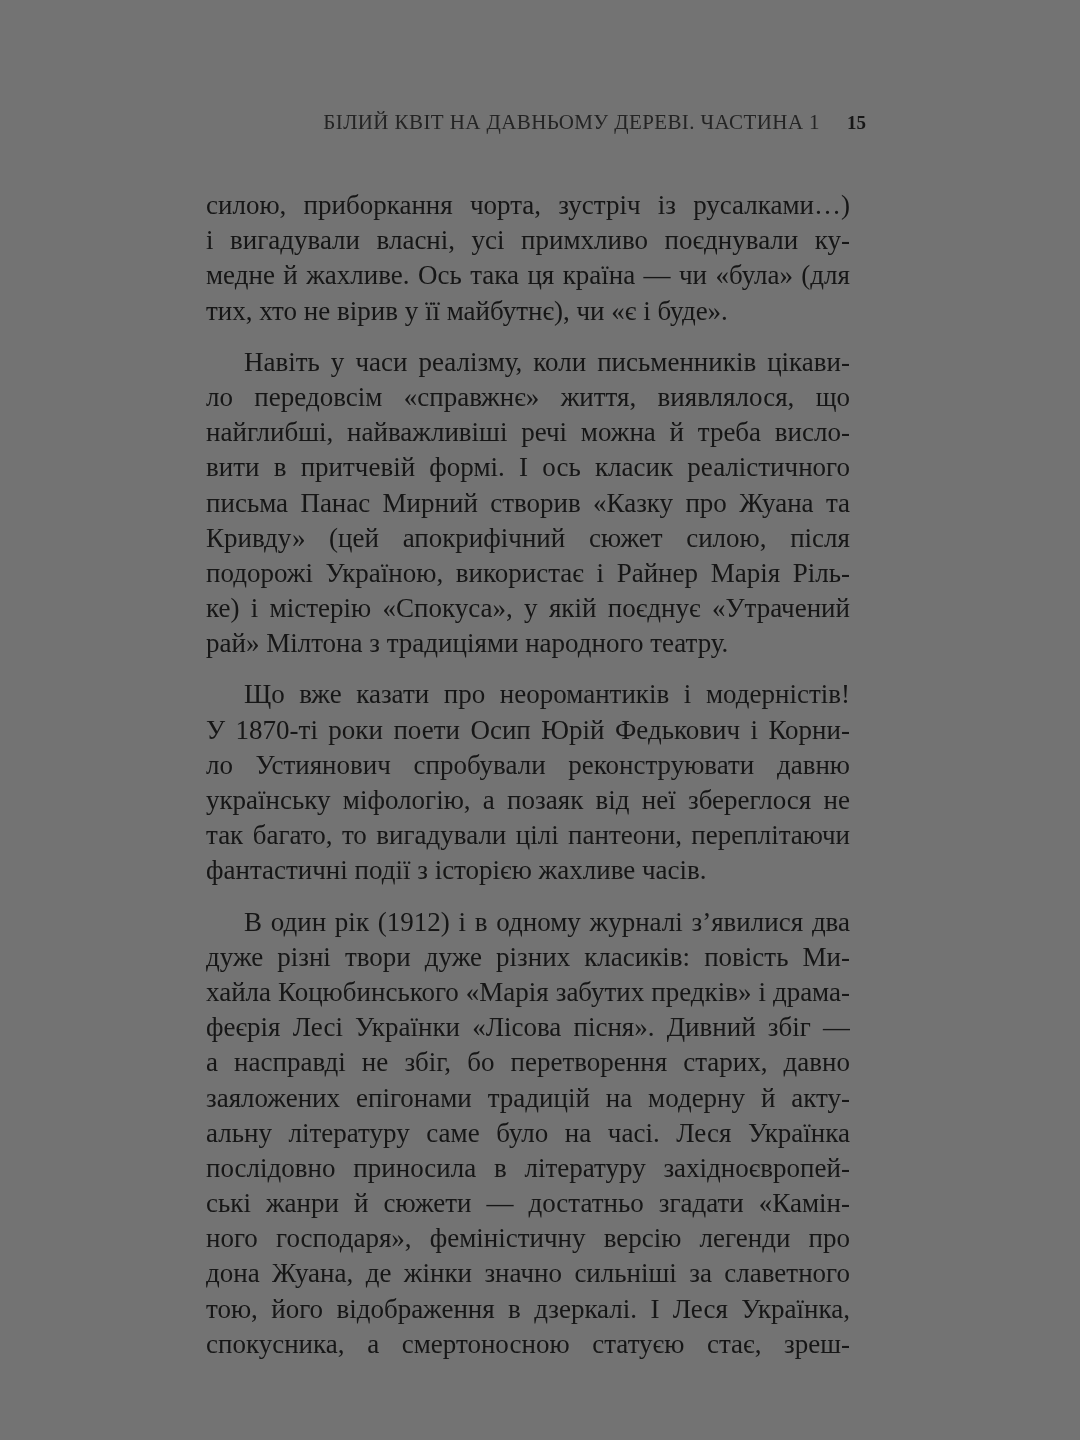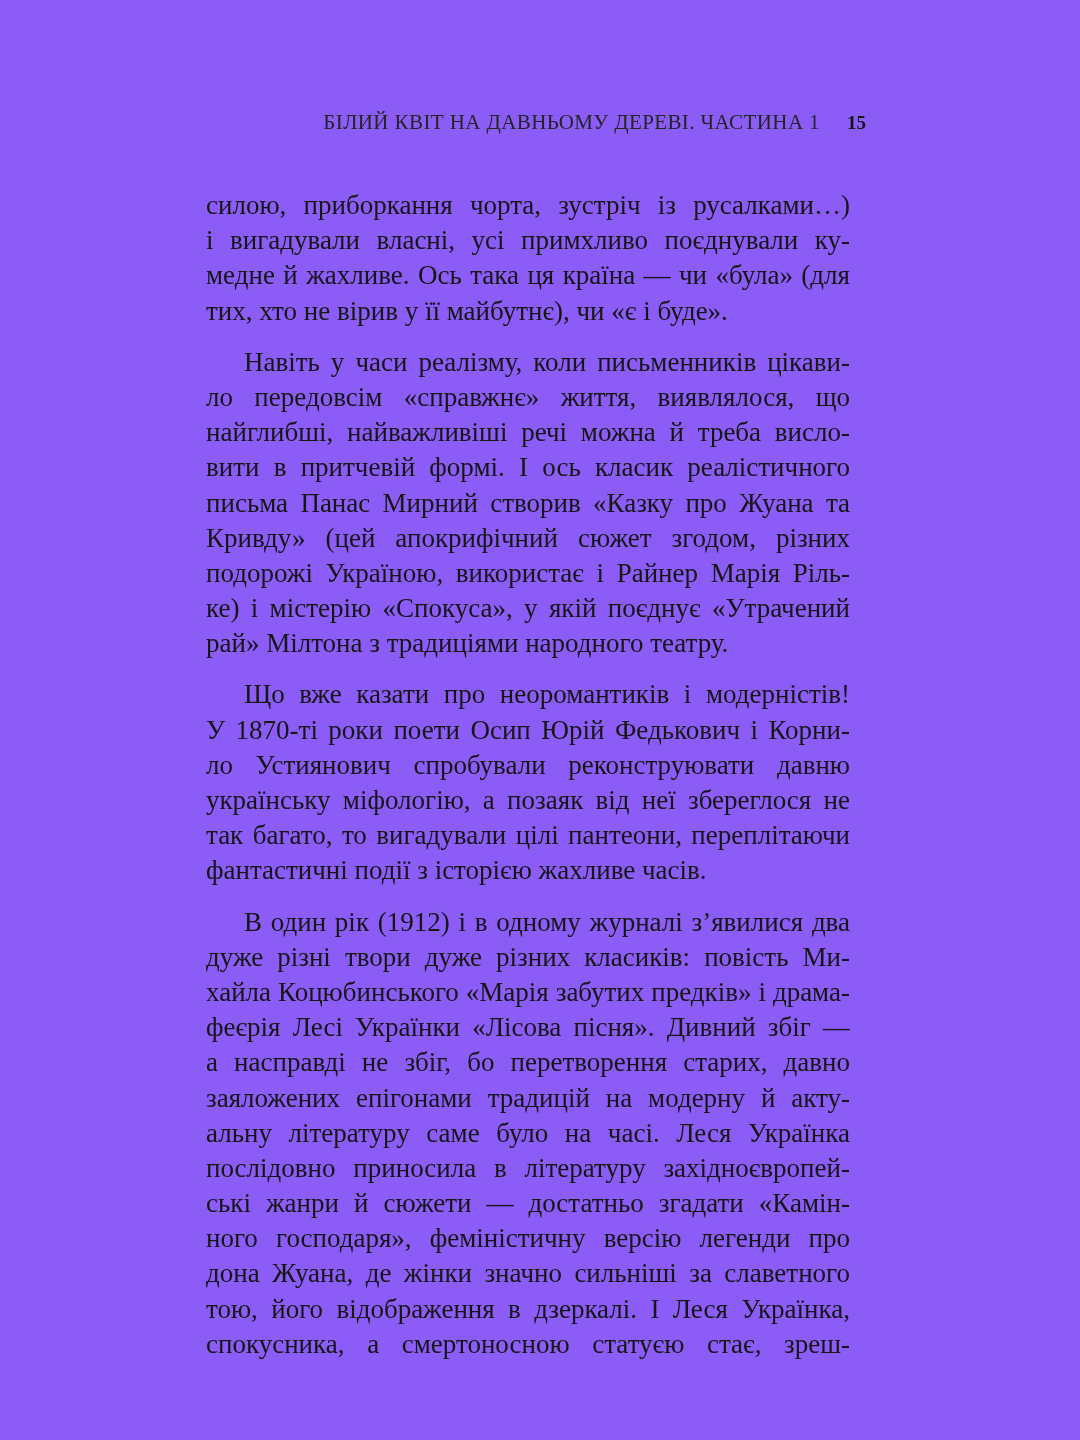--- a/index.html
+++ b/index.html
@@ -4,21 +4,21 @@
 <style>
   html, body {
     margin: 0;
     padding: 0;
     background: #ffffff;
   }
   .sheet {
     position: relative;
     width: 1080px;
     height: 1440px;
-    background: #8b5cf6;
+    background: #737373;
     overflow: hidden;
     font-family: "Liberation Serif", "DejaVu Serif", serif;
   }
   
   .running-head {
     position: absolute;
     left: 190px;
     top: 109px;
     width: 676px;
     display: flex;
@@ -72,21 +72,21 @@
         <div class="line">і вигадували власні, усі примхливо поєднували ку-</div>
         <div class="line">медне й жахливе. Ось така ця країна — чи «була» (для</div>
         <div class="line endline">тих, хто не вірив у її майбутнє), чи «є і буде».</div>
       </div>
       <div class="para">
         <div class="line indent">Навіть у часи реалізму, коли письменників цікави-</div>
         <div class="line">ло передовсім «справжнє» життя, виявлялося, що</div>
         <div class="line">найглибші, найважливіші речі можна й треба висло-</div>
         <div class="line">вити в притчевій формі. І ось класик реалістичного</div>
         <div class="line">письма Панас Мирний створив «Казку про Жуана та</div>
-        <div class="line">Кривду» (цей апокрифічний сюжет згодом, різних</div>
+        <div class="line">Кривду» (цей апокрифічний сюжет силою, після</div>
         <div class="line">подорожі Україною, використає і Райнер Марія Ріль-</div>
         <div class="line">ке) і містерію «Спокуса», у якій поєднує «Утрачений</div>
         <div class="line endline">рай» Мілтона з традиціями народного театру.</div>
       </div>
       <div class="para">
         <div class="line indent">Що вже казати про неоромантиків і модерністів!</div>
         <div class="line">У 1870-ті роки поети Осип Юрій Федькович і Корни-</div>
         <div class="line">ло Устиянович спробували реконструювати давню</div>
         <div class="line">українську міфологію, а позаяк від неї збереглося не</div>
         <div class="line">так багато, то вигадували цілі пантеони, переплітаючи</div>

